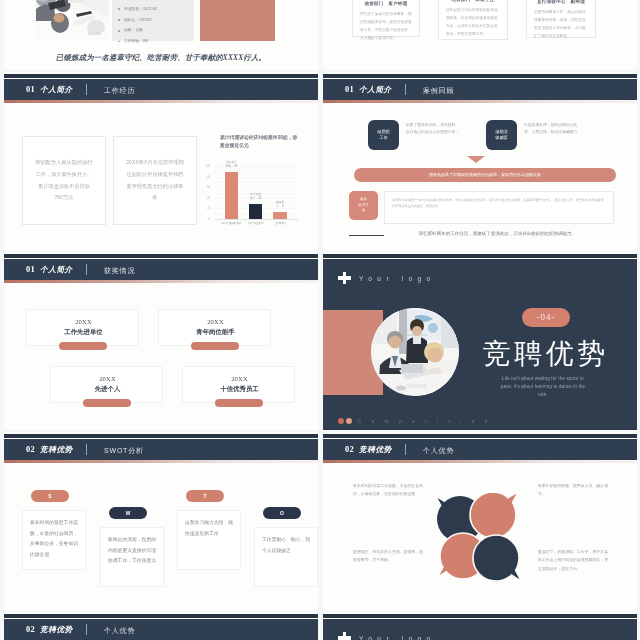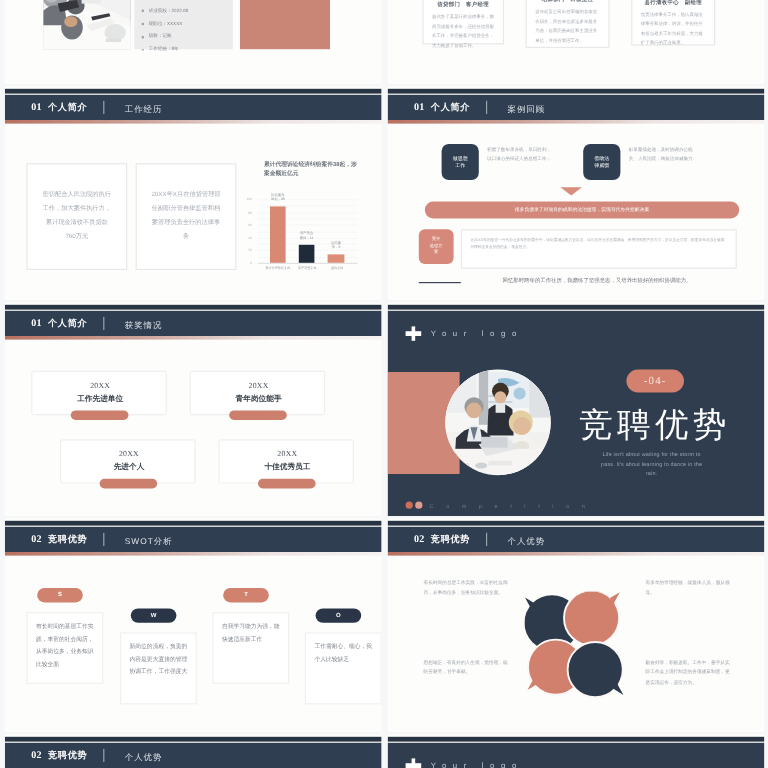--- a/index.html
+++ b/index.html
@@ -14,21 +14,21 @@
 
   
   .topbar{position:absolute;left:0;top:2px;width:314px;height:4px;background:#2a3543;}
   .hdr{position:absolute;left:0;top:7px;width:314px;height:21px;background:#2f3e50;}
   
   
   .hdr .num{position:absolute;left:22px;top:6px;font-family:"Liberation Serif",serif;
             font-size:8.4px;color:#fff;font-weight:700;letter-spacing:0.2px;}
   
   
-  .hdr .cn{position:absolute;left:36px;top:6.2px;font-size:7.6px;color:#fff;font-weight:700;letter-spacing:0.6px;}
+  .hdr .cn{position:absolute;left:36px;top:6.2px;font-size:7.6px;color:#fff;font-weight:700;letter-spacing:0.6px;font-style:italic;}
   
   .hdr .vdiv{position:absolute;left:82px;top:5px;width:1px;height:11px;background:#9aa3ad;}
   
   
   .hdr .sub{position:absolute;left:100px;top:6.6px;font-size:7px;color:#dfe3e8;letter-spacing:0.8px;}
   .hdr-rule{position:absolute;left:0;top:28px;width:314px;height:2.6px;
             background:linear-gradient(90deg,#b9705f 0%,#caa197 35%,#ece4e2 70%,#f7f3f2 100%);}
 
   
   .obox{position:absolute;background:#fff;border:0.7px solid #e8e8e8;}
@@ -179,20 +179,21 @@
           <li>出生年月：19XX年</li>
           <li>毕业院校：2022.08</li>
           <li>现职位：XXXXX</li>
           <li>职称：记账</li>
           <li>工作经验：8年</li>
         </ul>
       </div>
       <div class="s1-high">
         
       </div>
+      <div class="s1-quote">已锻炼成为一名遵章守纪、吃苦耐劳、甘于奉献的XXXX行人。</div>
 
     </div>
 
     <div class="slide col1 r0">
       <div class="obox rcard" style="left:29px;top:70px;width:68px;height:75px;">
         <div class="rtitle">信贷部门　客户经理</div>
         <p class="rbody">曾代办了某某行的法律事务，期间完成服务多年，还担任信贷服务工作，并完善客户信贷业务，大力推进了各项工作。</p>
       </div>
       <div class="obox rcard" style="left:115px;top:66px;width:70px;height:82px;">
         <div class="rtitle">结算部门　科级主任</div>

